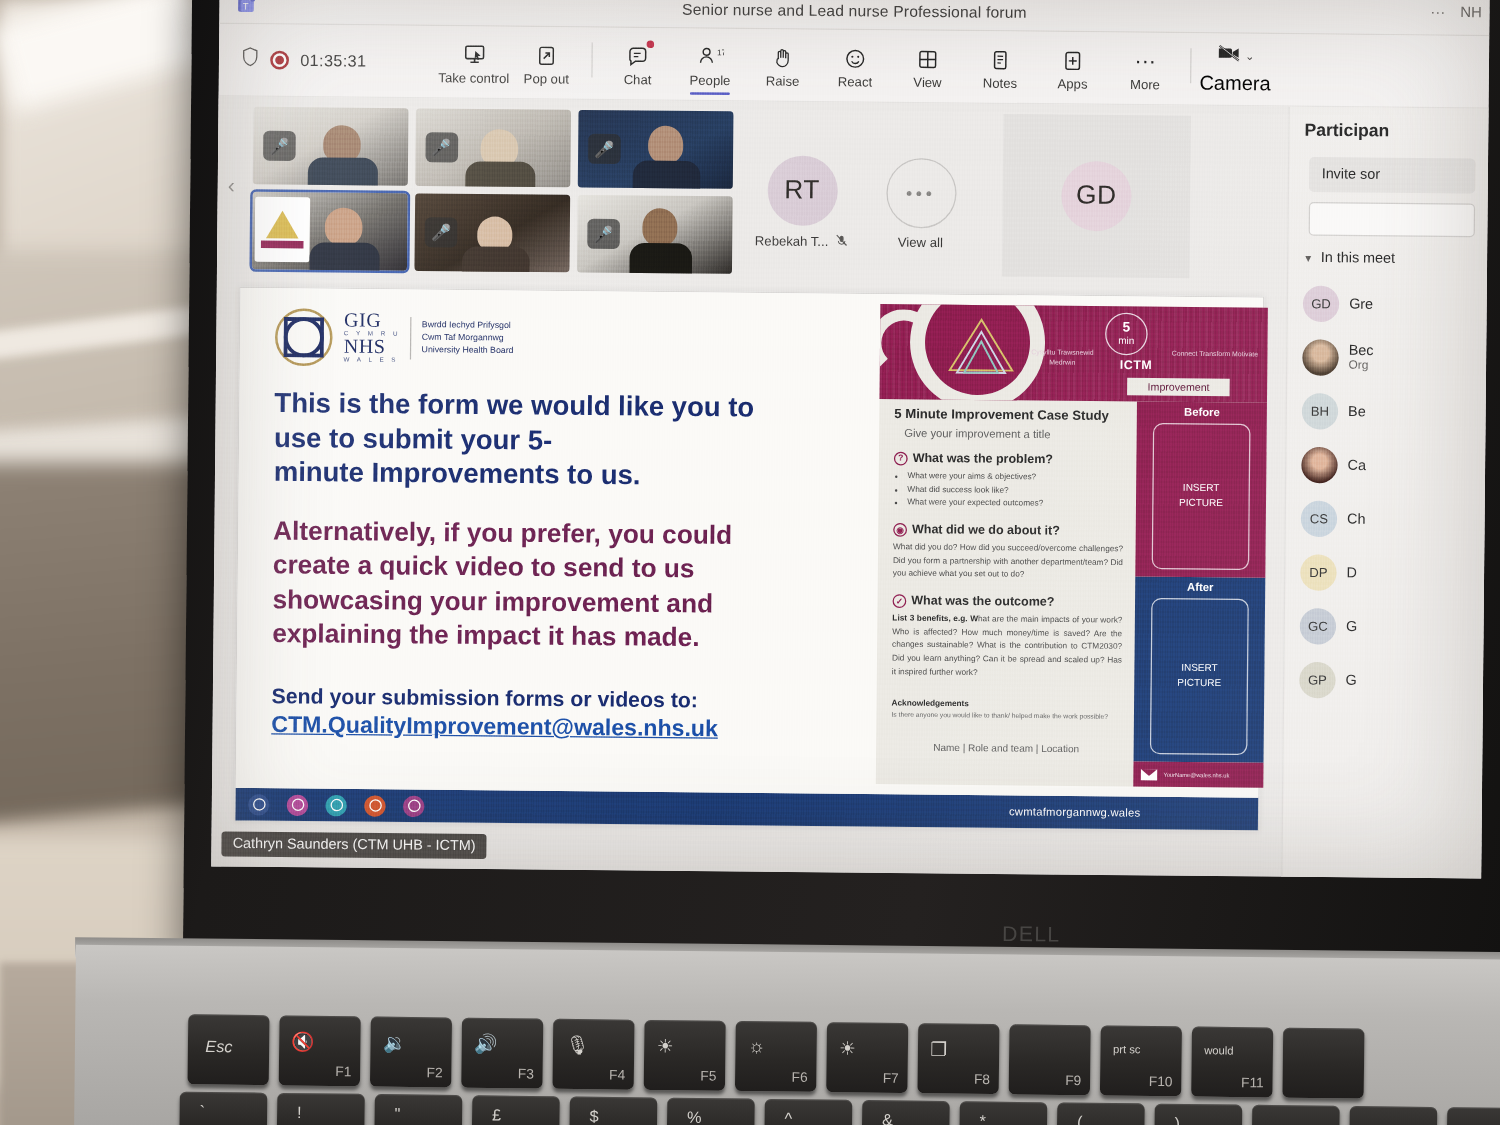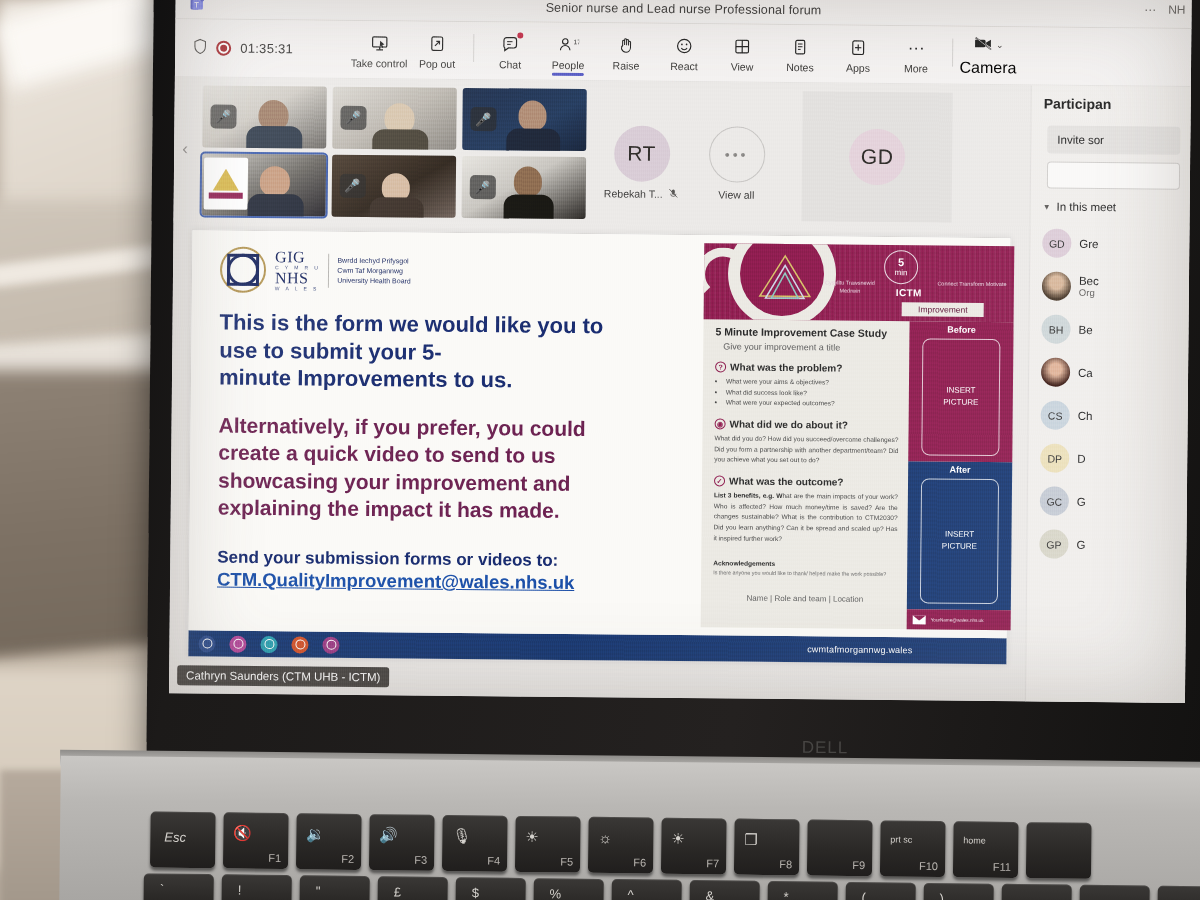--- a/index.html
+++ b/index.html
@@ -789,21 +789,21 @@
         <span class="klabel">F8</span>
       </span>
       <span class="key fkey">
         <span class="klabel">F9</span>
       </span>
       <span class="key fkey">
         <span class="kicon" style="font-size:9px;top:14px;">prt sc</span>
         <span class="klabel">F10</span>
       </span>
       <span class="key fkey">
-        <span class="kicon" style="font-size:9px;top:14px;">home</span>
+        <span class="kicon" style="font-size:9px;top:14px;">would</span>
         <span class="klabel">F11</span>
       </span>
       <span class="key fkey"></span>
     </div>
 
     <div class="krow krow2" style="left:-6px;top:62px;">
       <span class="key">
           <span class="kicon">`</span>
         </span>
       <span class="key">

